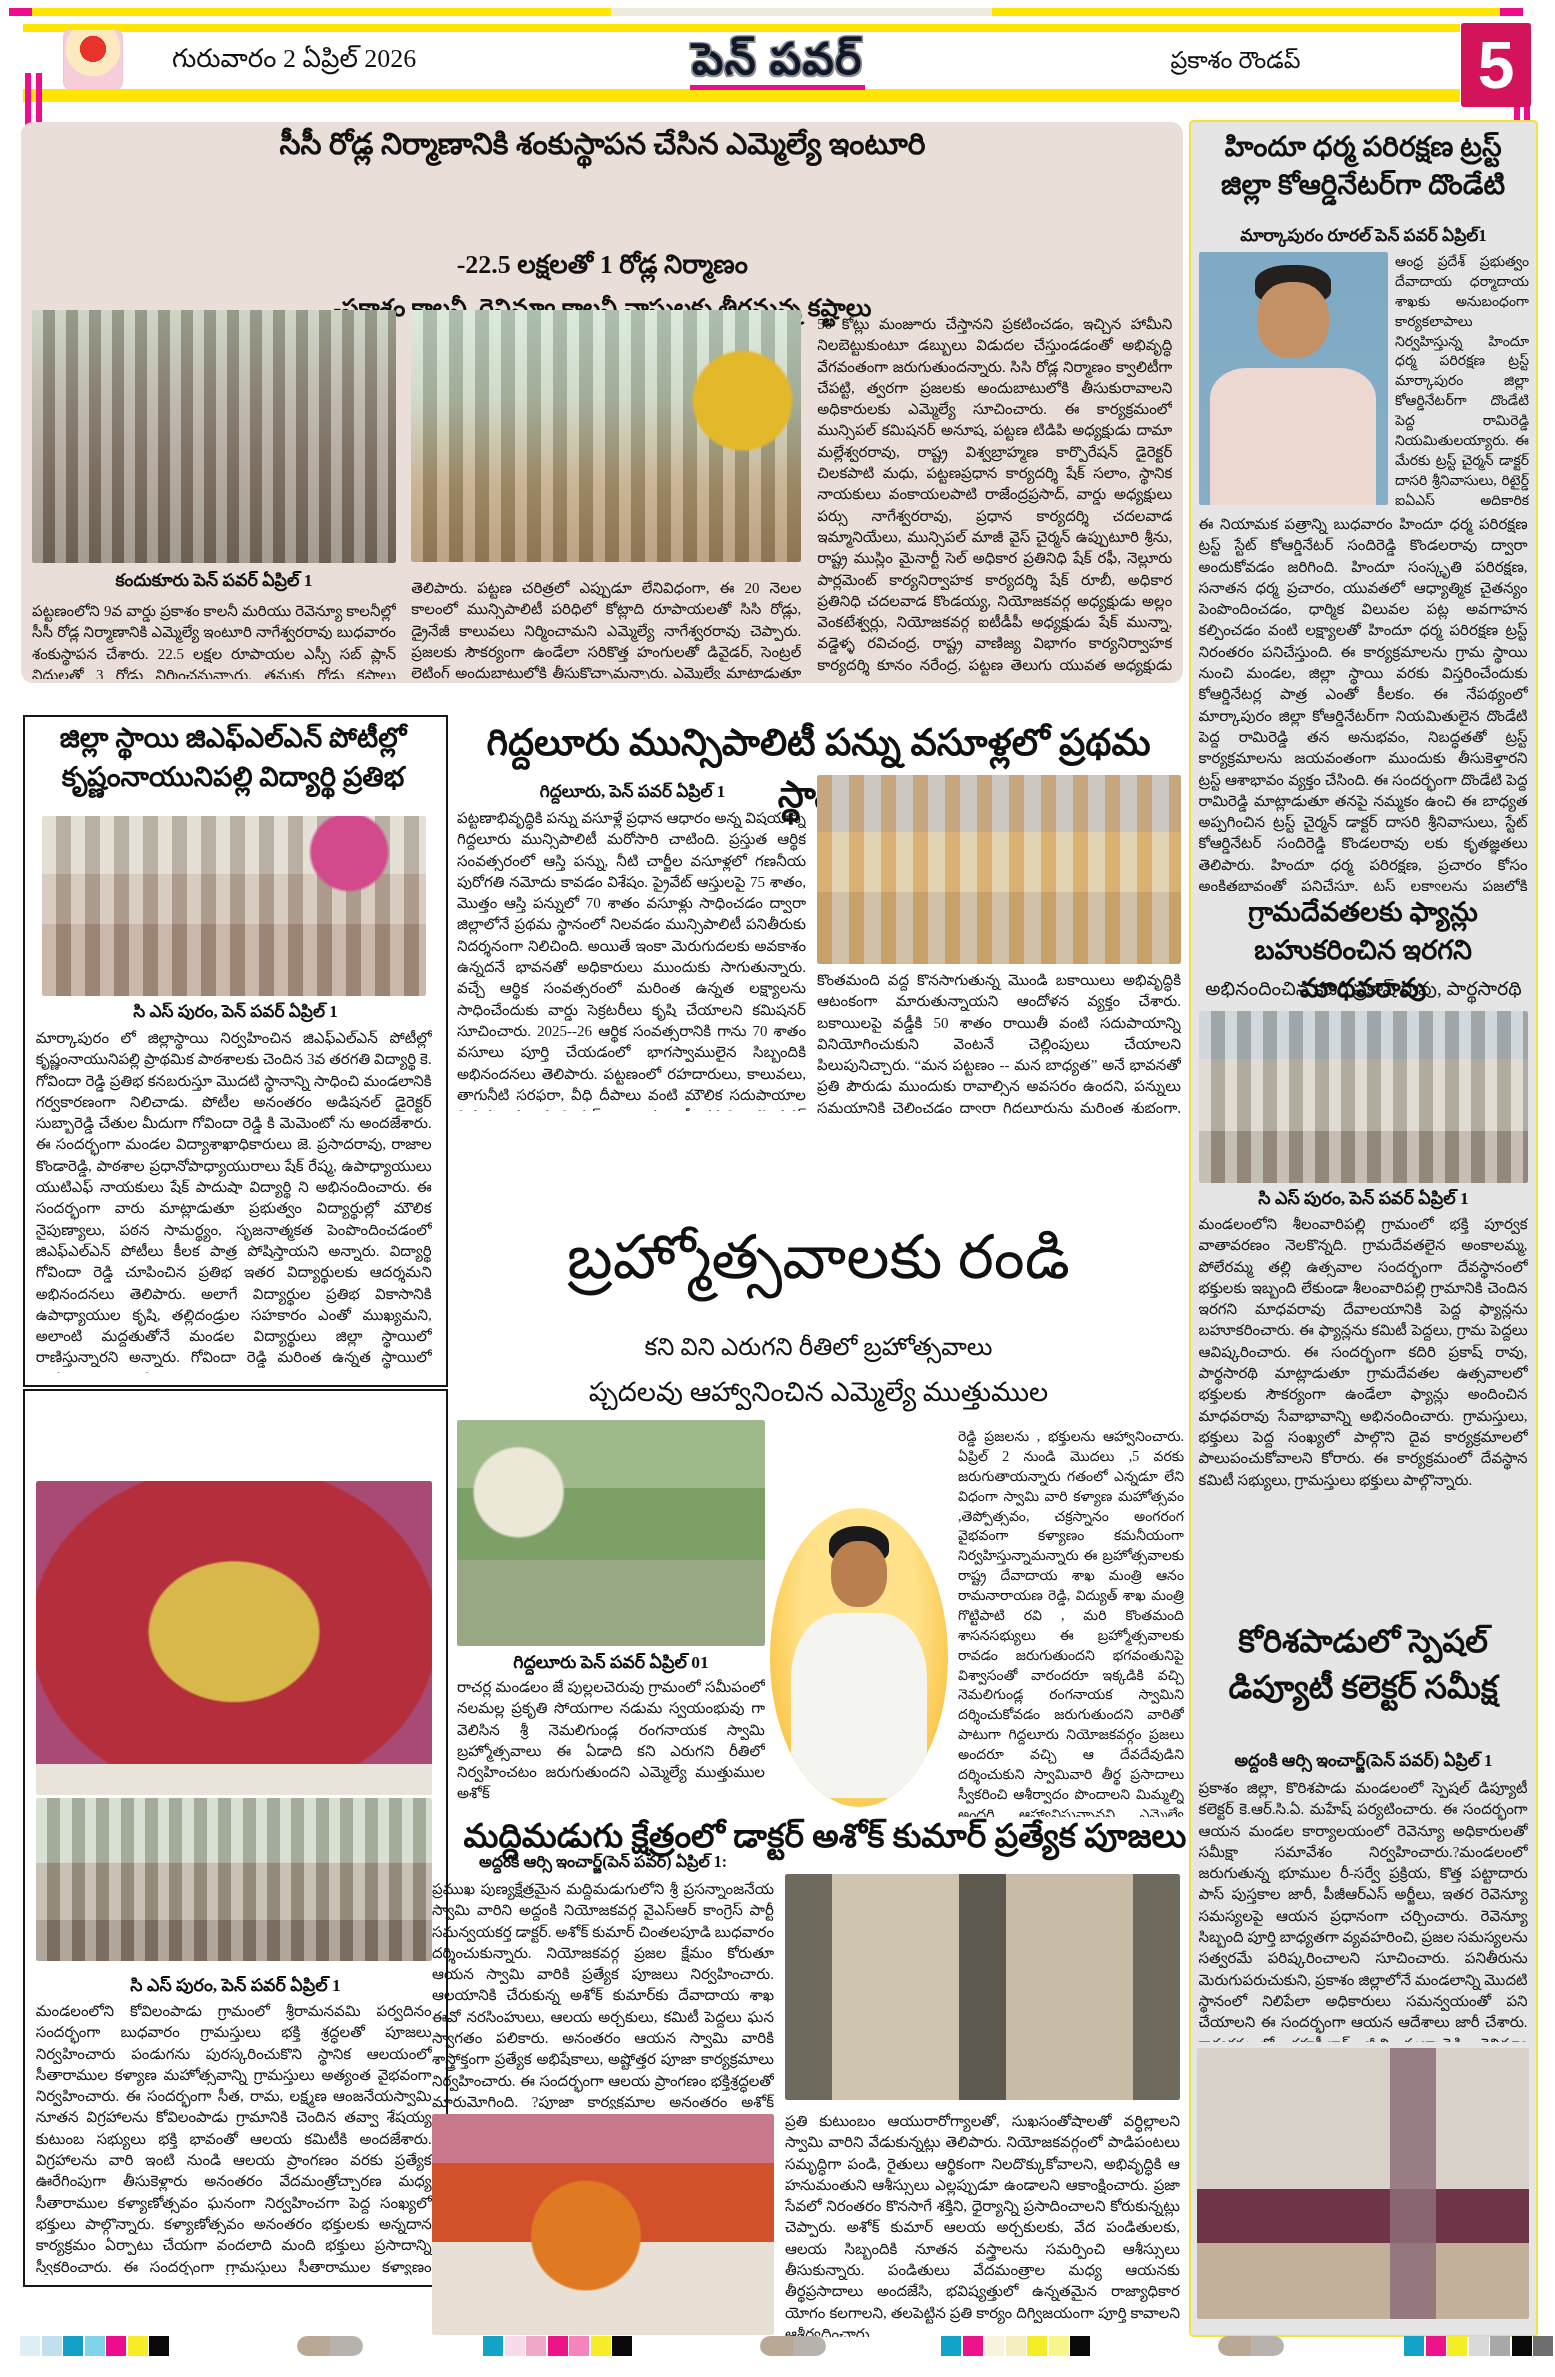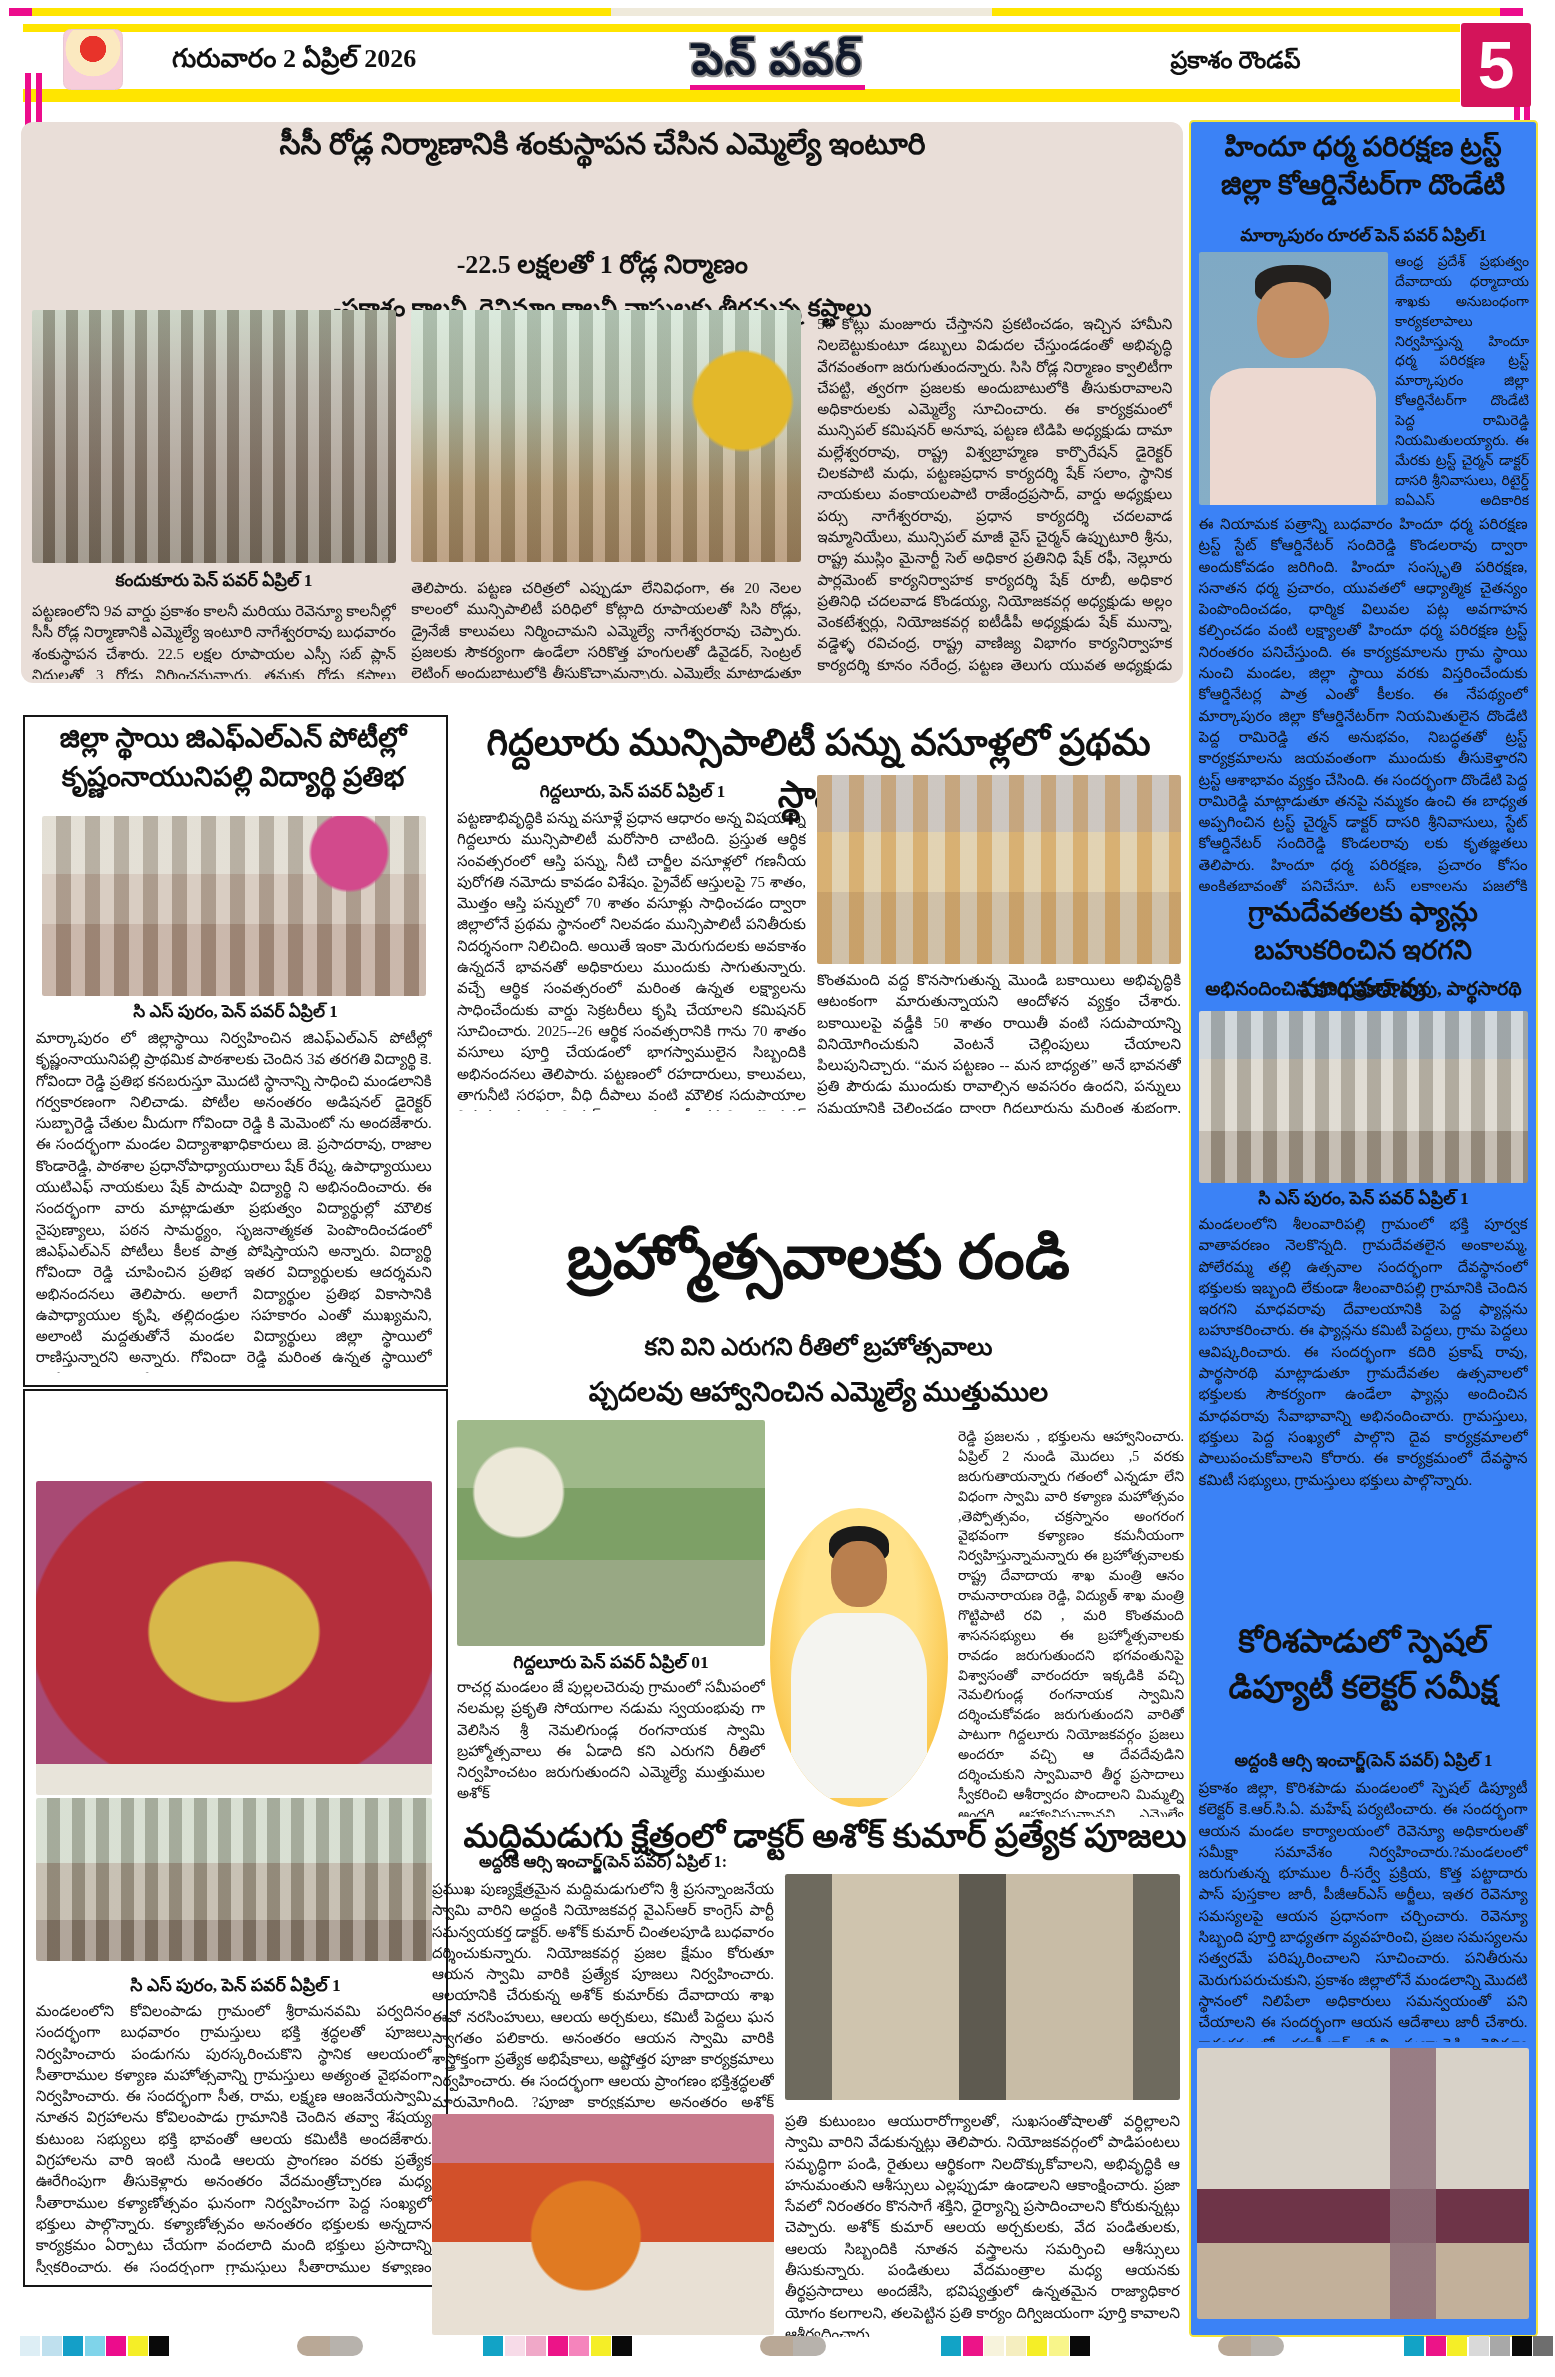--- a/index.html
+++ b/index.html
@@ -1,39 +1,39 @@
 <!DOCTYPE html>
 <html style="font-size:12.2px"><head>
 <meta charset="utf-8">
 <style>
   html,body{margin:0;padding:0;background:#ffffff;}
   #page{position:relative;width:1555px;height:2377px;background:#ffffff;
         font-family:"Liberation Serif","DejaVu Serif",serif;color:#111;overflow:hidden;}
   .abs{position:absolute;}
   .c{text-align:center;}
-  .b{font-weight:bold;}
+  .b{font-weight:normal;}
   .body-txt{font-size:15px;line-height:1.42;overflow:hidden;text-align:justify;}
   .dateline{font-weight:bold;font-size:17px;text-align:center;}
   .caption{font-weight:bold;font-size:17.5px;text-align:center;}
   .photo{position:absolute;overflow:hidden;border-radius:2.3px;}
   .ybar{background:#FFE500;position:absolute;}
   .mag{background:#EC0C8C;position:absolute;}
   
   .masthead{font-size:44px;font-weight:bold;color:#0f172a;letter-spacing:1.5px;
     text-shadow:-1.5px -1.5px 0 #8d8d8d,1.5px -1.5px 0 #8d8d8d,-1.5px 1.5px 0 #8d8d8d,1.5px 1.5px 0 #8d8d8d,0 0 2.3px #c86a9a;}
   .pagebox{background:#D4145A;border-radius:3px;display:flex;align-items:center;justify-content:center;}
   .pagebox span{color:#fff;font-size:66px;font-weight:bold;font-family:"Liberation Sans",sans-serif;}
   .logo{background:radial-gradient(circle at 50% 32%,#e8332a 0 26%,#fbe9c0 27% 55%,#f7cdda 56% 100%);
         border:1.5px solid #e8c8d4;border-radius:7.6px;}
   
   .main-block{background:#E9DED8;border-radius:12.2px;}
   .m-headline{font-size:30px;font-weight:bold;line-height:1.12;text-align:center;font-family:Liberation Serif, serif;}
   .m-sub{font-weight:bold;text-align:center;width:100%;}
   
-  .sidebar{background:#3b82f6;border:2.3px solid #F2E43C;border-radius:4.6px;}
+  .sidebar{background:#e5e5e5;border:2.3px solid #F2E43C;border-radius:4.6px;}
   
   .nbox{background:#fff;border:2.3px solid #161616;}
   
   .crowd1{background:
      repeating-linear-gradient(90deg,rgba(255,255,255,.30) 0 10.7px,rgba(62,50,40,.28) 10.7px 23px),
      linear-gradient(180deg,#b9c4b0 0%,#a8a294 30%,#96887a 62%,#7d7262 100%);}
   .crowd2{background:
      radial-gradient(circle at 85% 36%,#e3b82a 0 13%,rgba(0,0,0,0) 14%),
      repeating-linear-gradient(90deg,rgba(255,255,255,.25) 0 12.2px,rgba(50,60,45,.22) 12.2px 26px),
      linear-gradient(180deg,#cfe3d2 0%,#c2cdb8 35%,#b89b72 70%,#a8845e 100%);}

